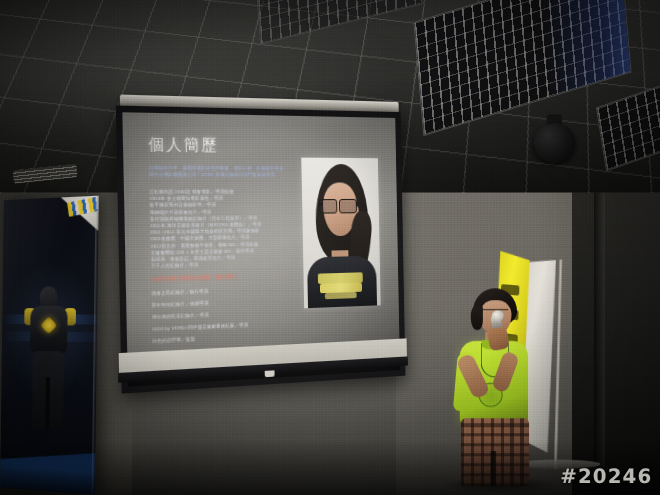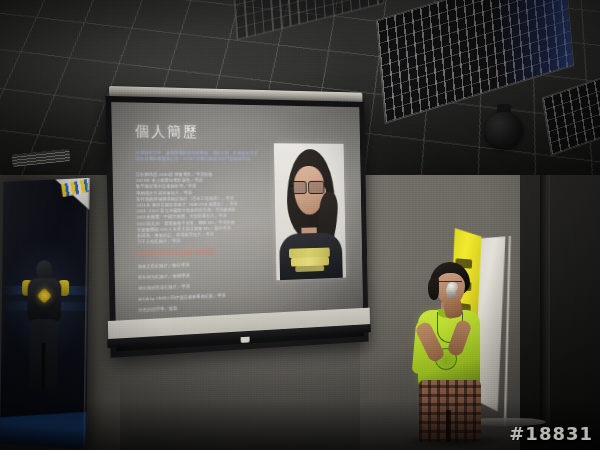--- a/index.html
+++ b/index.html
@@ -613,14 +613,14 @@
     <div class="pp-mic-head"></div>
     <div class="pp-hand"></div>
     <div class="pp-shorts"></div>
     <div class="pp-shortgap"></div>
   </div>
 
   <div class="floor-shadow"></div>
   <div class="grade"></div>
   <div class="grain"></div>
 
-  <div class="watermark">#18831</div>
+  <div class="watermark">#20246</div>
 </div>
 
 </body></html>

